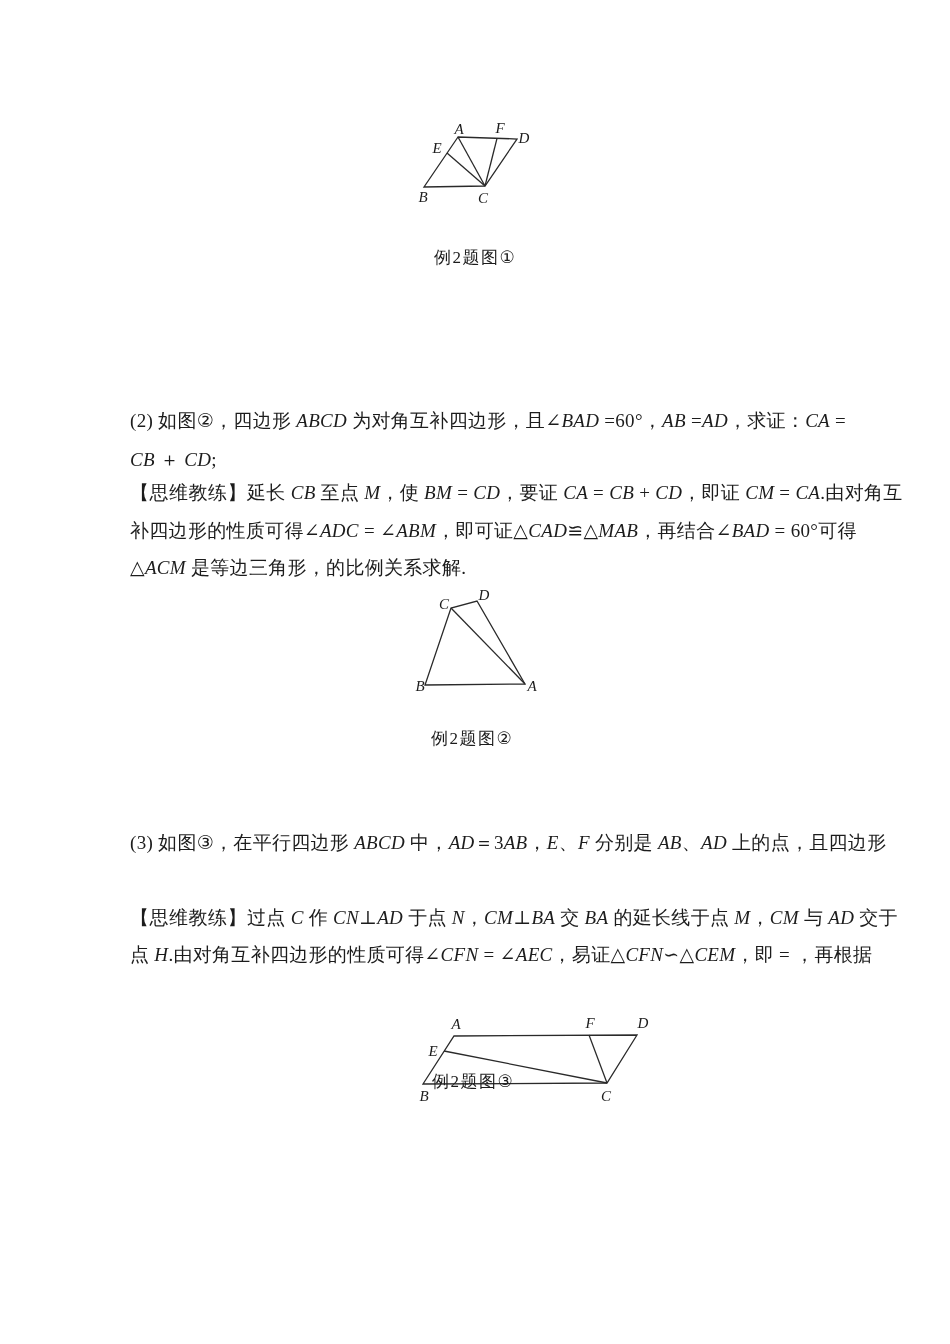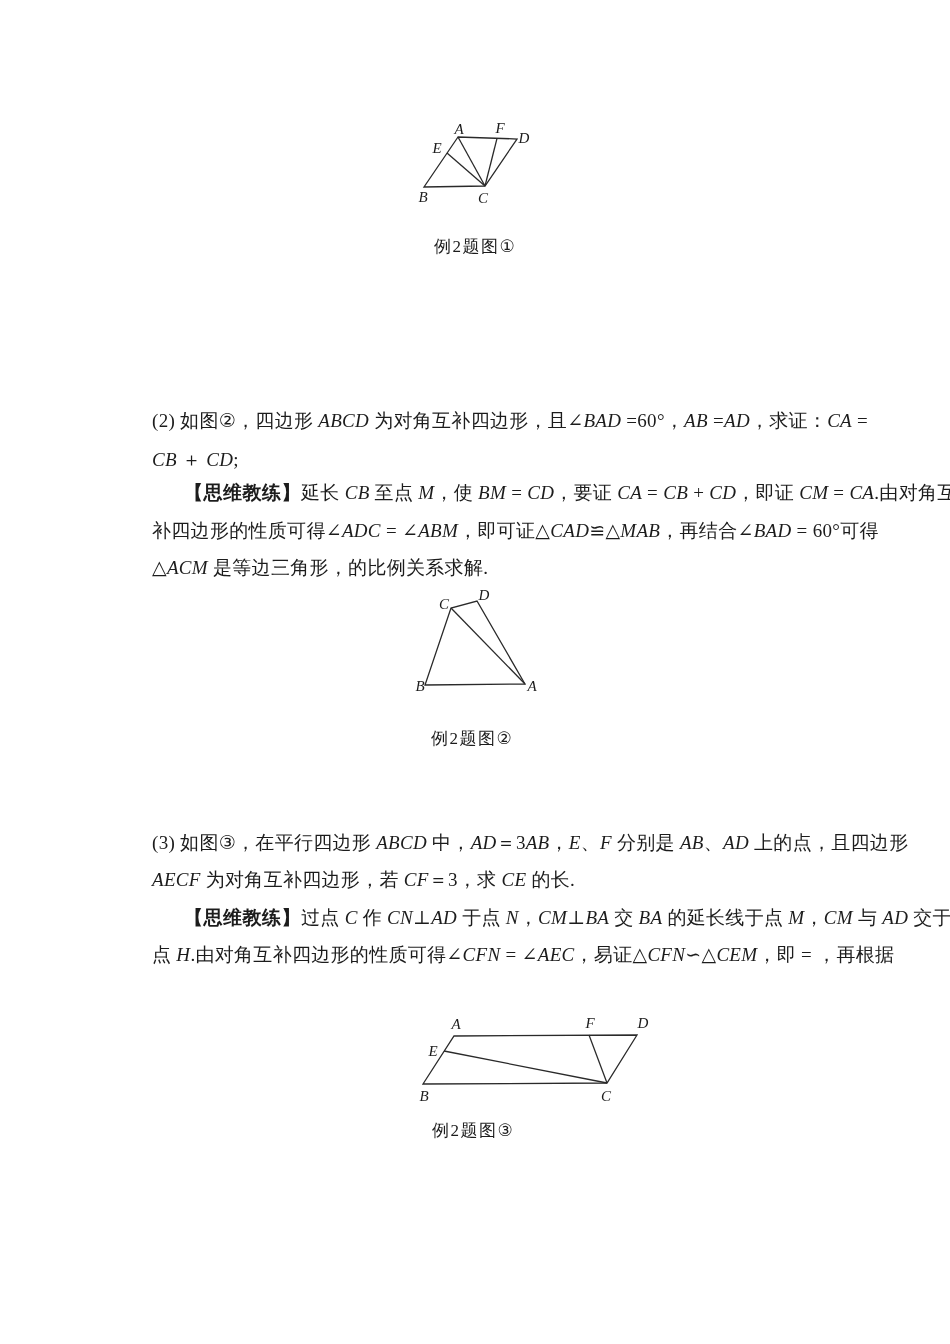--- a/index.html
+++ b/index.html
@@ -13,39 +13,38 @@
     position:relative;
     width:950px;
     height:1344px;
     background:var(--bg);
     overflow:hidden;
     font-family:"Liberation Serif","DejaVu Serif",serif;
     color:var(--text);
   }
   .textline{
     position:absolute;
-    left:152px;
+    left:130px;
     white-space:nowrap;
     font-size:19px;
     line-height:24px;
     letter-spacing:0.3px;
     color:var(--text);
   }
   .seg-cn{
     font-family:"Liberation Serif","DejaVu Serif","DejaVu Sans",serif;
   }
   .seg-it{
     font-family:"Liberation Serif","DejaVu Serif",serif;
     font-style:italic;
   }
   .seg-bold{
     font-family:"Liberation Sans","DejaVu Sans",sans-serif;
-    font-weight:700;
+    font-weight:400;
     letter-spacing:0.5px;
-    margin-left:32px;
   }
   .caption{
     position:absolute;
     font-size:17px;
     letter-spacing:1.5px;
     font-family:"Liberation Serif","DejaVu Serif","DejaVu Sans",serif;
     color:var(--text);
     white-space:nowrap;
   }
   .figure{
@@ -77,49 +76,48 @@
     <path d="M485,186 L447,153"></path>
     <path d="M485,186 L458,137"></path>
     <path d="M485,186 L497,138.4"></path>
     <text x="459" y="134">A</text>
     <text x="500" y="133">F</text>
     <text x="524" y="143">D</text>
     <text x="437" y="153">E</text>
     <text x="423" y="202">B</text>
     <text x="483" y="203">C</text>
   </svg>
-  <div class="caption" style="left:434px;top:235px">例2题图①</div>
+  <div class="caption" style="left:434px;top:246px">例2题图①</div>
 
   <div class="textline" style="top:409px"><span class="seg-cn">(2) 如图②，四边形 </span><span class="seg-it">ABCD</span><span class="seg-cn"> 为对角互补四边形，且∠</span><span class="seg-it">BAD</span><span class="seg-cn"> =60°，</span><span class="seg-it">AB</span><span class="seg-cn"> =</span><span class="seg-it">AD</span><span class="seg-cn">，求证：</span><span class="seg-it">CA</span><span class="seg-cn"> =</span></div>
   <div class="textline" style="top:448px"><span class="seg-it">CB</span><span class="seg-cn"> ＋ </span><span class="seg-it">CD</span><span class="seg-cn">;</span></div>
   <div class="textline" style="top:481px"><span class="seg-bold">【思维教练】</span><span class="seg-cn">延长 </span><span class="seg-it">CB</span><span class="seg-cn"> 至点 </span><span class="seg-it">M</span><span class="seg-cn">，使 </span><span class="seg-it">BM</span><span class="seg-cn"> = </span><span class="seg-it">CD</span><span class="seg-cn">，要证 </span><span class="seg-it">CA</span><span class="seg-cn"> = </span><span class="seg-it">CB</span><span class="seg-cn"> + </span><span class="seg-it">CD</span><span class="seg-cn">，即证 </span><span class="seg-it">CM</span><span class="seg-cn"> = </span><span class="seg-it">CA</span><span class="seg-cn">.由对角互</span></div>
   <div class="textline" style="top:519px"><span class="seg-cn">补四边形的性质可得∠</span><span class="seg-it">ADC</span><span class="seg-cn"> = ∠</span><span class="seg-it">ABM</span><span class="seg-cn">，即可证△</span><span class="seg-it">CAD</span><span class="seg-cn">≌△</span><span class="seg-it">MAB</span><span class="seg-cn">，再结合∠</span><span class="seg-it">BAD</span><span class="seg-cn"> = 60°可得</span></div>
   <div class="textline" style="top:556px"><span class="seg-cn">△</span><span class="seg-it">ACM</span><span class="seg-cn"> 是等边三角形，的比例关系求解.</span></div>
 
   <svg class="figure" style="left:408px;top:583px" width="140" height="118" viewBox="408 583 140 118">
     <path d="M425,685 L525,684 L477,601 L451,608 Z"></path>
     <path d="M451,608 L525,684"></path>
     <text x="444" y="609">C</text>
     <text x="484" y="600">D</text>
     <text x="420" y="691">B</text>
     <text x="532" y="691">A</text>
   </svg>
   <div class="caption" style="left:431px;top:727px">例2题图②</div>
 
   <div class="textline" style="top:831px"><span class="seg-cn">(3) 如图③，在平行四边形 </span><span class="seg-it">ABCD</span><span class="seg-cn"> 中，</span><span class="seg-it">AD</span><span class="seg-cn">＝3</span><span class="seg-it">AB</span><span class="seg-cn">，</span><span class="seg-it">E</span><span class="seg-cn">、</span><span class="seg-it">F</span><span class="seg-cn"> 分别是 </span><span class="seg-it">AB</span><span class="seg-cn">、</span><span class="seg-it">AD</span><span class="seg-cn"> 上的点，且四边形</span></div>
-  <div class="textline" style="top:868px"><span class="seg-it">AECF</span><span class="seg-cn"> 为对角互补四边形，若 </span><span class="seg-it">CF</span><span class="seg-cn">＝3，求 </span><span class="seg-it">CE</span><span class="seg-cn"> 的长.</span></div>
   <div class="textline" style="top:906px"><span class="seg-bold">【思维教练】</span><span class="seg-cn">过点 </span><span class="seg-it">C</span><span class="seg-cn"> 作 </span><span class="seg-it">CN</span><span class="seg-cn">⊥</span><span class="seg-it">AD</span><span class="seg-cn"> 于点 </span><span class="seg-it">N</span><span class="seg-cn">，</span><span class="seg-it">CM</span><span class="seg-cn">⊥</span><span class="seg-it">BA</span><span class="seg-cn"> 交 </span><span class="seg-it">BA</span><span class="seg-cn"> 的延长线于点 </span><span class="seg-it">M</span><span class="seg-cn">，</span><span class="seg-it">CM</span><span class="seg-cn"> 与 </span><span class="seg-it">AD</span><span class="seg-cn"> 交于</span></div>
   <div class="textline" style="top:943px"><span class="seg-cn">点 </span><span class="seg-it">H</span><span class="seg-cn">.由对角互补四边形的性质可得∠</span><span class="seg-it">CFN</span><span class="seg-cn"> = ∠</span><span class="seg-it">AEC</span><span class="seg-cn">，易证△</span><span class="seg-it">CFN</span><span class="seg-cn">∽△</span><span class="seg-it">CEM</span><span class="seg-cn">，即 = ，再根据</span></div>
 
   <svg class="figure" style="left:406px;top:1010px" width="252" height="100" viewBox="406 1010 252 100">
     <path d="M454,1036 L637,1035 L607,1083 L423,1084 Z"></path>
     <path d="M444,1051 L607,1083"></path>
     <path d="M589,1035 L607,1083"></path>
     <text x="456" y="1029">A</text>
     <text x="590" y="1028">F</text>
     <text x="643" y="1028">D</text>
     <text x="433" y="1056">E</text>
     <text x="424" y="1101">B</text>
     <text x="606" y="1101">C</text>
   </svg>
-  <div class="caption" style="left:432px;top:1119px">例2题图③</div>
+  <div class="caption" style="left:432px;top:1070px">例2题图③</div>
 
 </div>
 
 </body></html>

